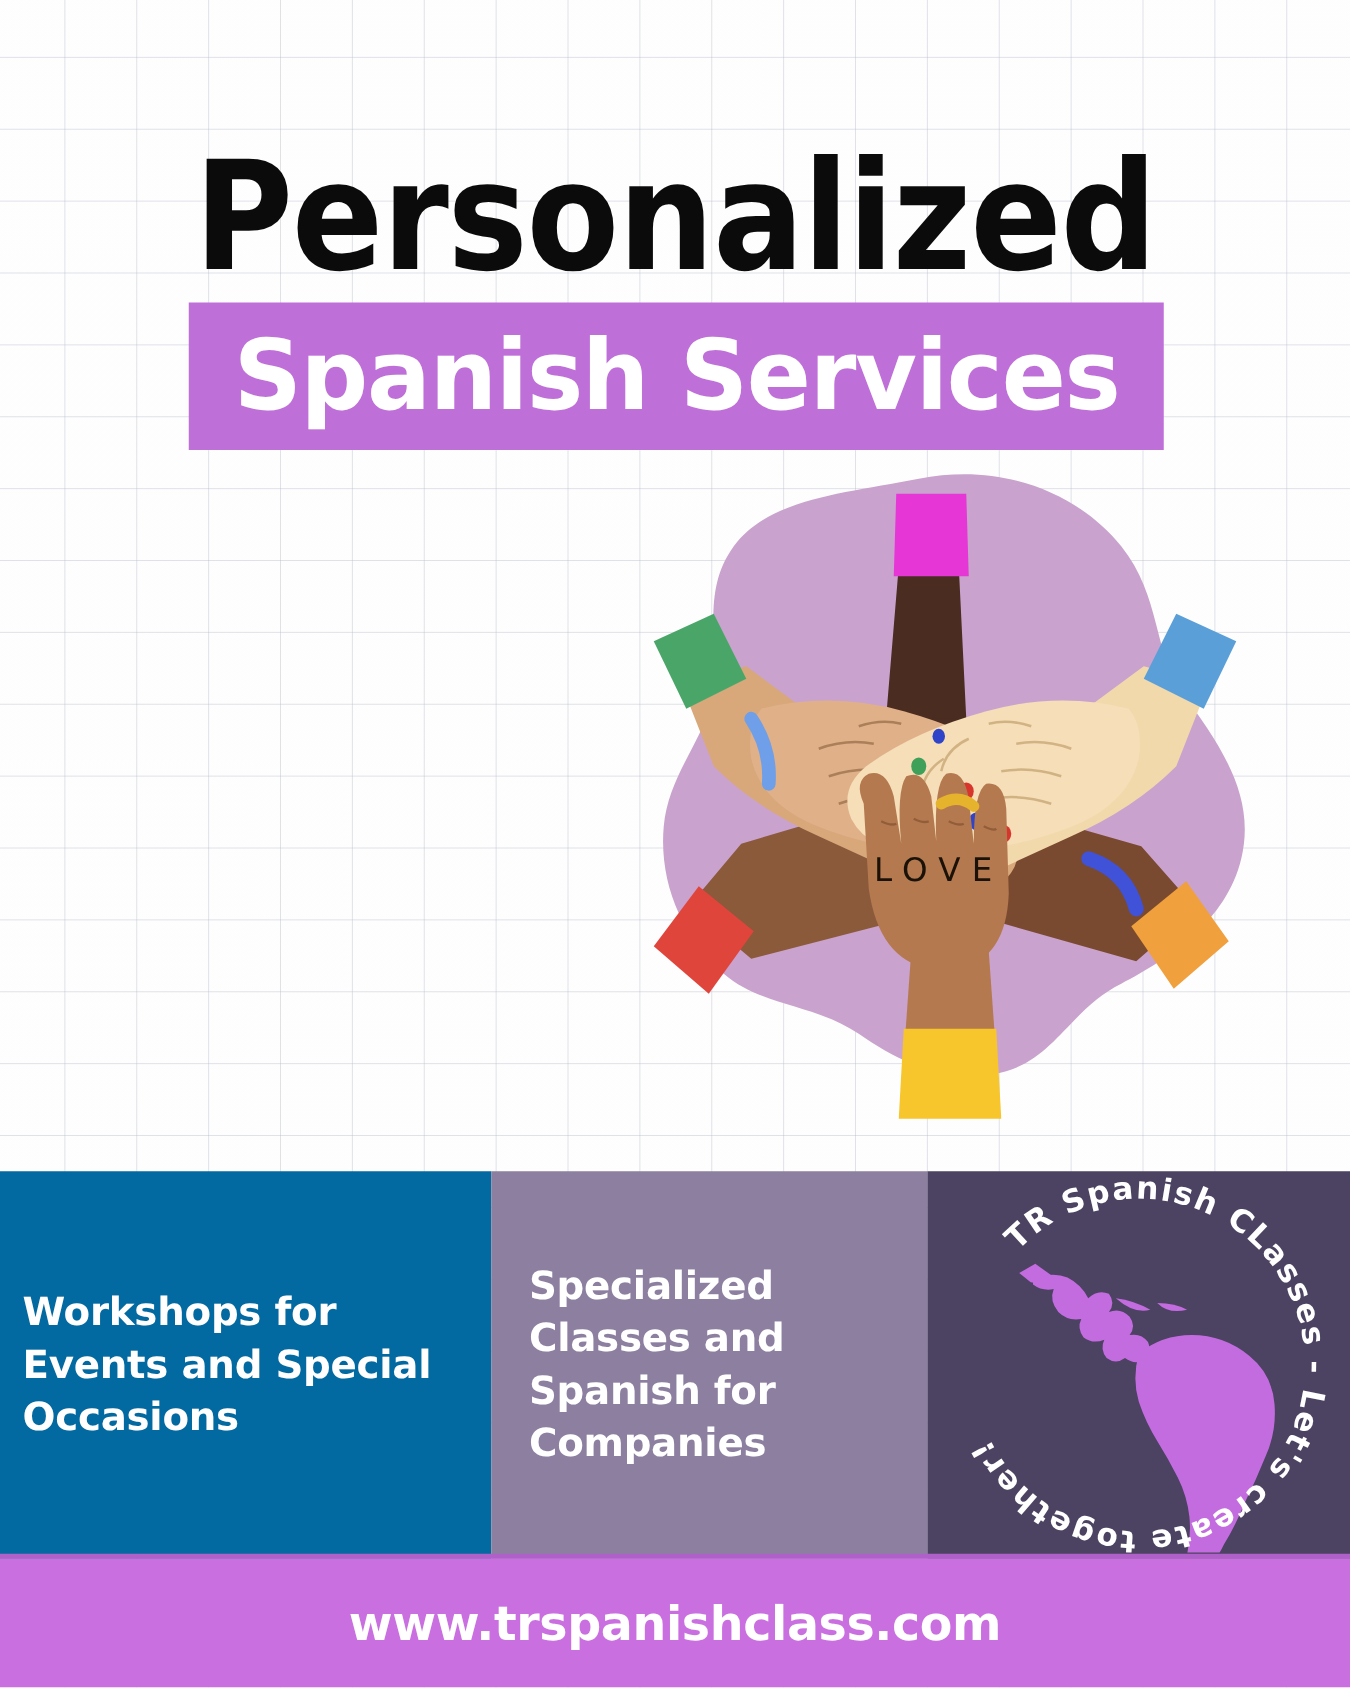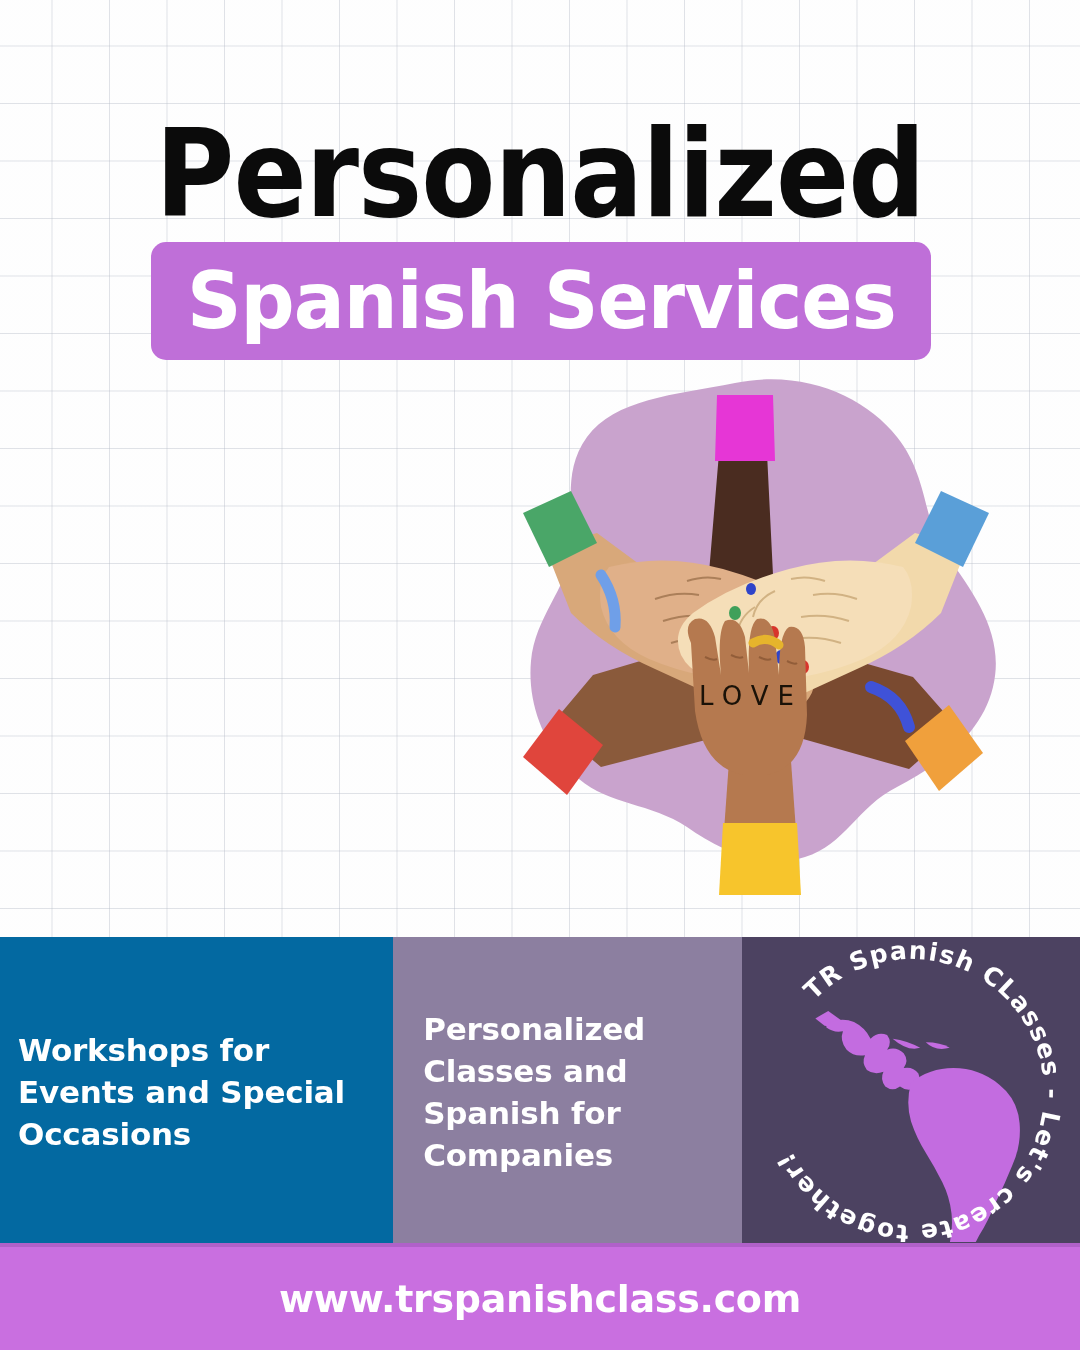--- a/index.html
+++ b/index.html
@@ -43,21 +43,21 @@
     letter-spacing:-1px;
     color:#0b0b0b;
     transform:scaleY(1.12);
     transform-origin:top center;
     white-space:nowrap;
   }
   .banner{
     position:absolute;left:151px;top:242px;
     width:780px;height:118px;
     background:#bf6fd8;
-    display:flex;align-items:center;justify-content:center;border-radius:15px;
+    display:flex;align-items:center;justify-content:center;
   }
   .banner-text{
     font-family:"DejaVu Sans", sans-serif;
     font-weight:700;
     font-size:78px;
     line-height:80px;
     color:#ffffff;
     letter-spacing:-1px;
     white-space:nowrap;
     transform:scaleX(.97);
@@ -210,21 +210,21 @@
     </svg>
   </div>
 
   <div class="panels">
 
     <div class="panel panel-dark">
       <div class="panel-text">Workshops for Events and Special Occasions</div>
     </div>
 
     <div class="panel panel-mid">
-      <div class="panel-text">Personalized Classes and Spanish for Companies</div>
+      <div class="panel-text">Specialized Classes and Spanish for Companies</div>
     </div>
 
     <div class="panel panel-logo">
       <div class="logo-wrap">
         <svg viewBox="0 0 330 300" xmlns="http://www.w3.org/2000/svg">
           <defs>
             <path id="arcPath" d="M 32,150 A 118,118 0 1 1 298,150 A 118,118 0 1 1 32,150"></path>
           </defs>
 
           <g fill="#c36ce0" transform="translate(62,58) scale(0.92)">

